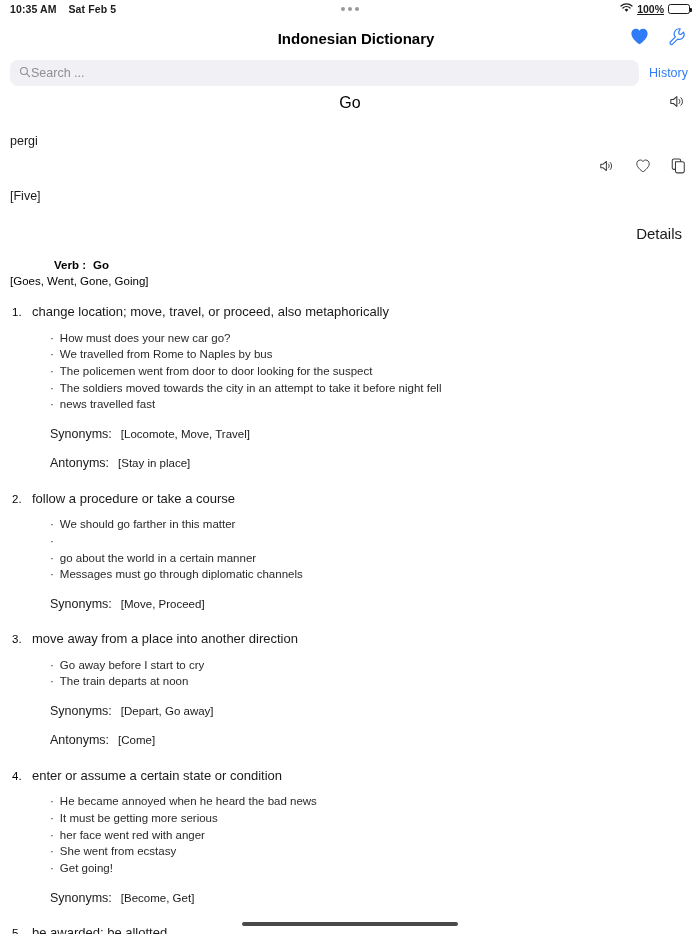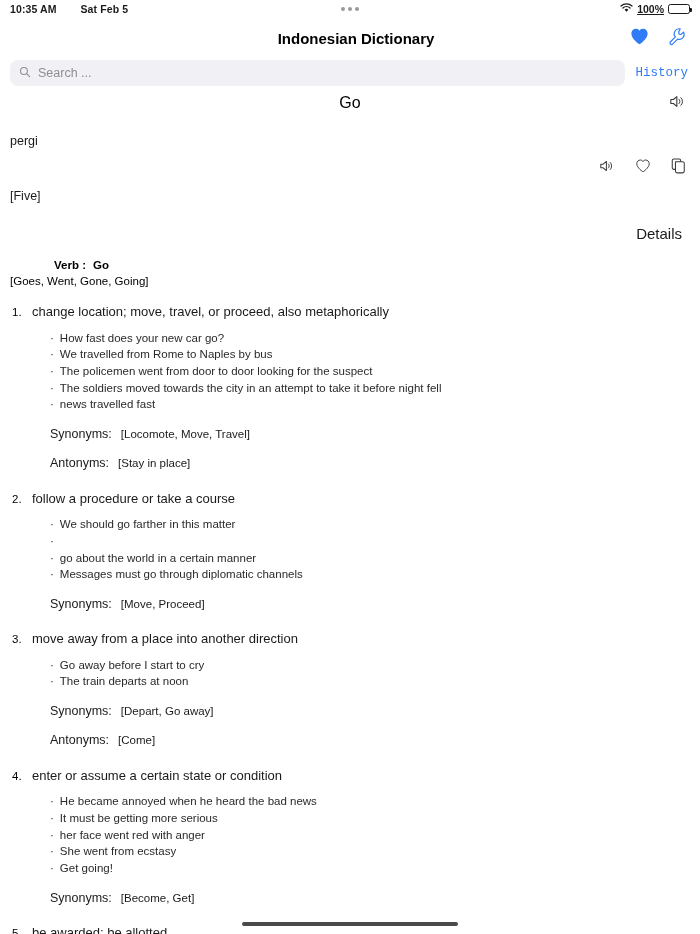--- a/index.html
+++ b/index.html
@@ -19,21 +19,21 @@
   .statusbar {
     height: 18px;
     display: flex;
     align-items: center;
     padding: 0 10px;
     font-size: 10.5px;
     font-weight: bold;
     color: #1a1a1a;
     position: relative;
   }
-  .sb-left { display: flex; align-items: center; gap: 24px; }
+  .sb-left { display: flex; align-items: center; gap: 12px; }
   .sb-time { letter-spacing: 0.1px; }
   .sb-date { letter-spacing: 0.1px; }
   .sb-center {
     position: absolute; left: 0; right: 0;
     display: flex; justify-content: center; align-items: center;
     pointer-events: none;
   }
   .dots { display: flex; gap: 3px; pointer-events: auto; }
   .dots i {
     width: 4px; height: 4px; border-radius: 50%;
@@ -92,33 +92,32 @@
     gap: 10px;
     padding: 2px 10px 0 10px;
   }
   .search-box {
     flex: 1;
     height: 26px;
     background: #f1f1f5;
     border-radius: 8px;
     display: flex;
     align-items: center;
-    gap: 7px;
+    gap: 0;
     padding: 0 9px;
   }
   .search-ph {
     font-size: 12.5px;
     color: #8e8e93;
   }
   .history-link {
     font-size: 12.5px;
     color: #2f7cf6;
     white-space: nowrap;
     padding-right: 2px;
-    font-family: Liberation Mono, monospace;
   }
 
   
   .head-row {
     position: relative;
     height: 34px;
     display: flex;
     align-items: center;
     padding: 0 14px;
   }
@@ -319,21 +318,21 @@
   <div class="forms-line">[Goes, Went, Gone, Going]</div>
 
   <div class="senses" id="senses">
       <div class="sense">
         <div class="sense-num">1.</div>
         <div class="sense-body">
           <div class="sense-def">change location; move, travel, or proceed, also metaphorically</div>
           <div class="examples">
             <div class="example">
               <span class="bullet">·</span>
-              <span>How fast does your new car go?</span>
+              <span>How must does your new car go?</span>
             </div>
             <div class="example">
               <span class="bullet">·</span>
               <span>We travelled from Rome to Naples by bus</span>
             </div>
             <div class="example">
               <span class="bullet">·</span>
               <span>The policemen went from door to door looking for the suspect</span>
             </div>
             <div class="example">

